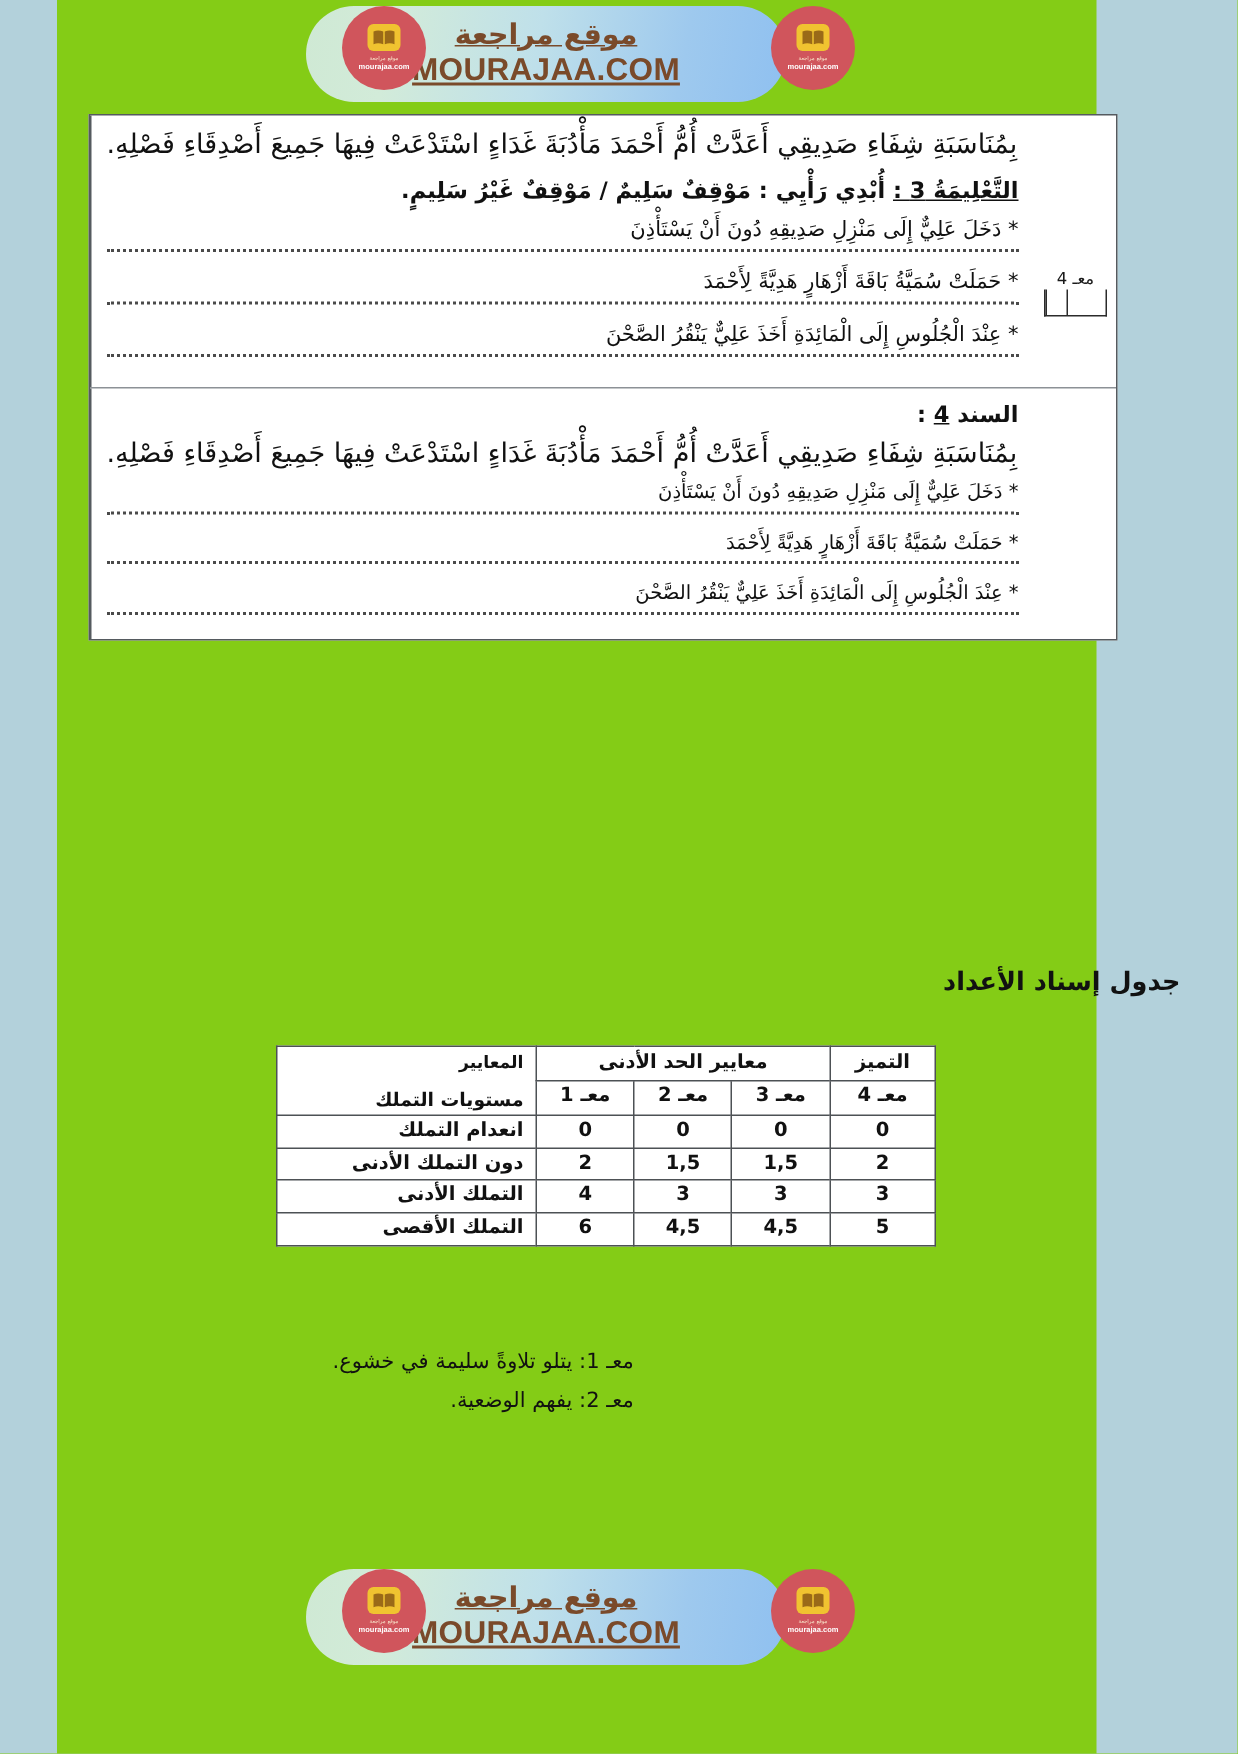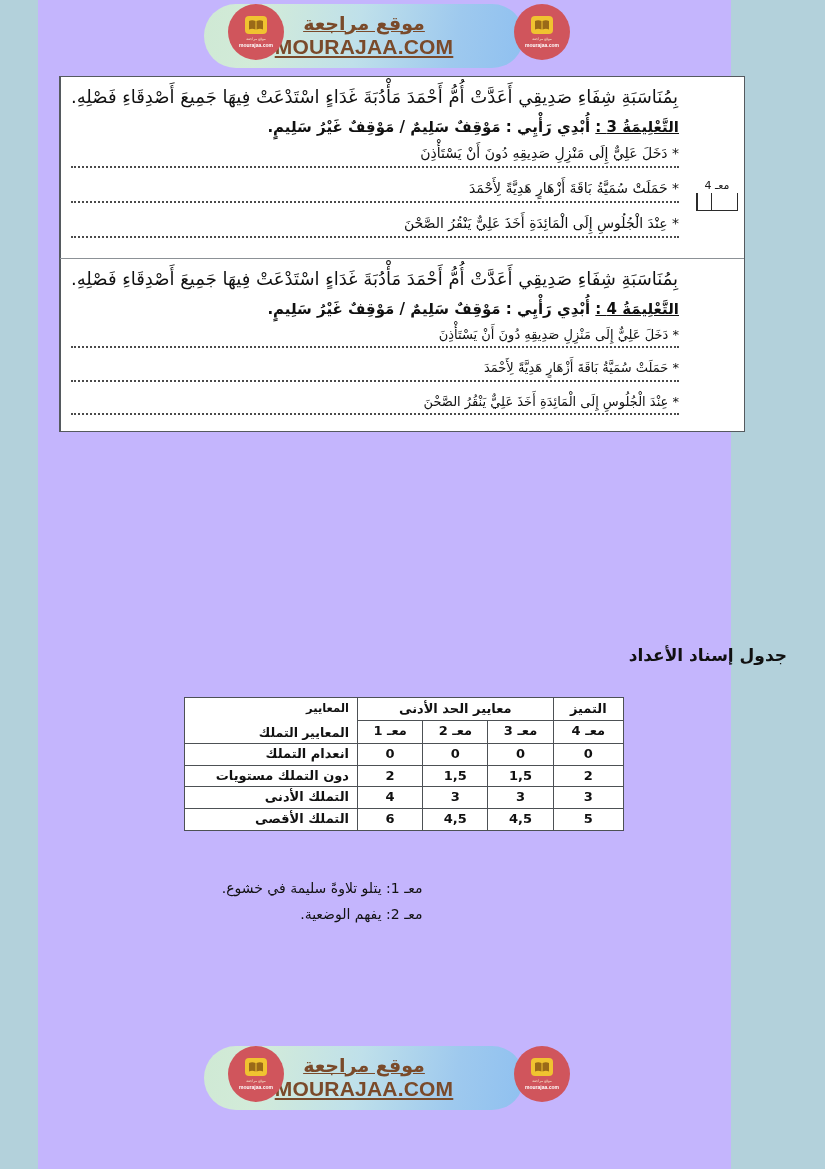--- a/index.html
+++ b/index.html
@@ -14,21 +14,21 @@
     overflow: hidden;
     position: relative;
   }
 
   .page {
     position: absolute;
     left: 38px;
     top: 0;
     width: 693px;
     height: 1169px;
-    background: #c4b5fd;
+    background: #84cc16;
   }
 
   
   .banner {
     position: absolute;
     left: 0;
     width: 749px;
     height: 72px;
   }
   .banner-header { top: 0; }
@@ -266,21 +266,21 @@
     font-size: 12px;
     padding-top: 2px;
   }
   .crit-head-top   { display: block; font-size: 11.5px; text-align: right; }
   .crit-head-bot   { display: block; font-size: 12.5px; text-align: right; margin-top: 7px; }
 
   
   .legend {
     position: absolute;
     left: 0;
-    top: 876px;
+    top: 896px;
     width: 749px;
     direction: rtl;
   }
   .legend-inner {
     width: 300px;
     margin: 0 auto 0 auto;
     padding-right: 280px;
   }
   .legend-line {
     font-size: 14px;
@@ -353,25 +353,26 @@
         <div>
           <div class="ws-item">* عِنْدَ الْجُلُوسِ إِلَى الْمَائِدَةِ أَخَذَ عَلِيٌّ يَنْقُرُ الصَّحْنَ</div>
           <span class="dotline"></span>
         </div>
       </div>
     </div>
 
     <div class="ws-section bottom">
       <div class="ws-score"></div>
       <div class="ws-body">
+        <div class="ws-heading">
+          <span>السند</span>
+          <u>4</u>
+          <span>:</span>
+        </div>
         <p class="ws-paragraph">بِمُنَاسَبَةِ شِفَاءِ صَدِيقِي أَعَدَّتْ أُمُّ أَحْمَدَ مَأْدُبَةَ غَدَاءٍ اسْتَدْعَتْ فِيهَا جَمِيعَ أَصْدِقَاءِ فَصْلِهِ.</p>
-        <div class="ws-instruction">
-          <span class="lead">التَّعْلِيمَةُ 4 :</span>
-          <span class="tail">أُبْدِي رَأْيِي : مَوْقِفٌ سَلِيمٌ / مَوْقِفٌ غَيْرُ سَلِيمٍ.</span>
-        </div>
         <div>
           <div class="ws-item">* دَخَلَ عَلِيٌّ إِلَى مَنْزِلِ صَدِيقِهِ دُونَ أَنْ يَسْتَأْذِنَ</div>
           <span class="dotline"></span>
         </div>
         <div>
           <div class="ws-item">* حَمَلَتْ سُمَيَّةُ بَاقَةَ أَزْهَارٍ هَدِيَّةً لِأَحْمَدَ</div>
           <span class="dotline"></span>
         </div>
         <div>
           <div class="ws-item">* عِنْدَ الْجُلُوسِ إِلَى الْمَائِدَةِ أَخَذَ عَلِيٌّ يَنْقُرُ الصَّحْنَ</div>
@@ -384,21 +385,21 @@
 
   <div class="grade-title">جدول إسناد الأعداد</div>
 
   <table class="grades">
     <thead>
       <tr>
         <th>التميز</th>
         <th colspan="3">معايير الحد الأدنى</th>
         <th rowspan="2" class="criteria-head">
           <span class="crit-head-top">المعايير</span>
-          <span class="crit-head-bot">المعايير التملك</span>
+          <span class="crit-head-bot">مستويات التملك</span>
         </th>
       </tr>
       <tr>
         <th>معـ 4</th>
         <th>معـ 3</th>
         <th>معـ 2</th>
         <th>معـ 1</th>
       </tr>
     </thead>
     <tbody>
@@ -407,21 +408,21 @@
         <td>0</td>
         <td>0</td>
         <td>0</td>
         <td class="level-cell">انعدام التملك</td>
       </tr>
       <tr>
         <td>2</td>
         <td>1,5</td>
         <td>1,5</td>
         <td>2</td>
-        <td class="level-cell">دون التملك مستويات</td>
+        <td class="level-cell">دون التملك الأدنى</td>
       </tr>
       <tr>
         <td>3</td>
         <td>3</td>
         <td>3</td>
         <td>4</td>
         <td class="level-cell">التملك الأدنى</td>
       </tr>
       <tr>
         <td>5</td>

